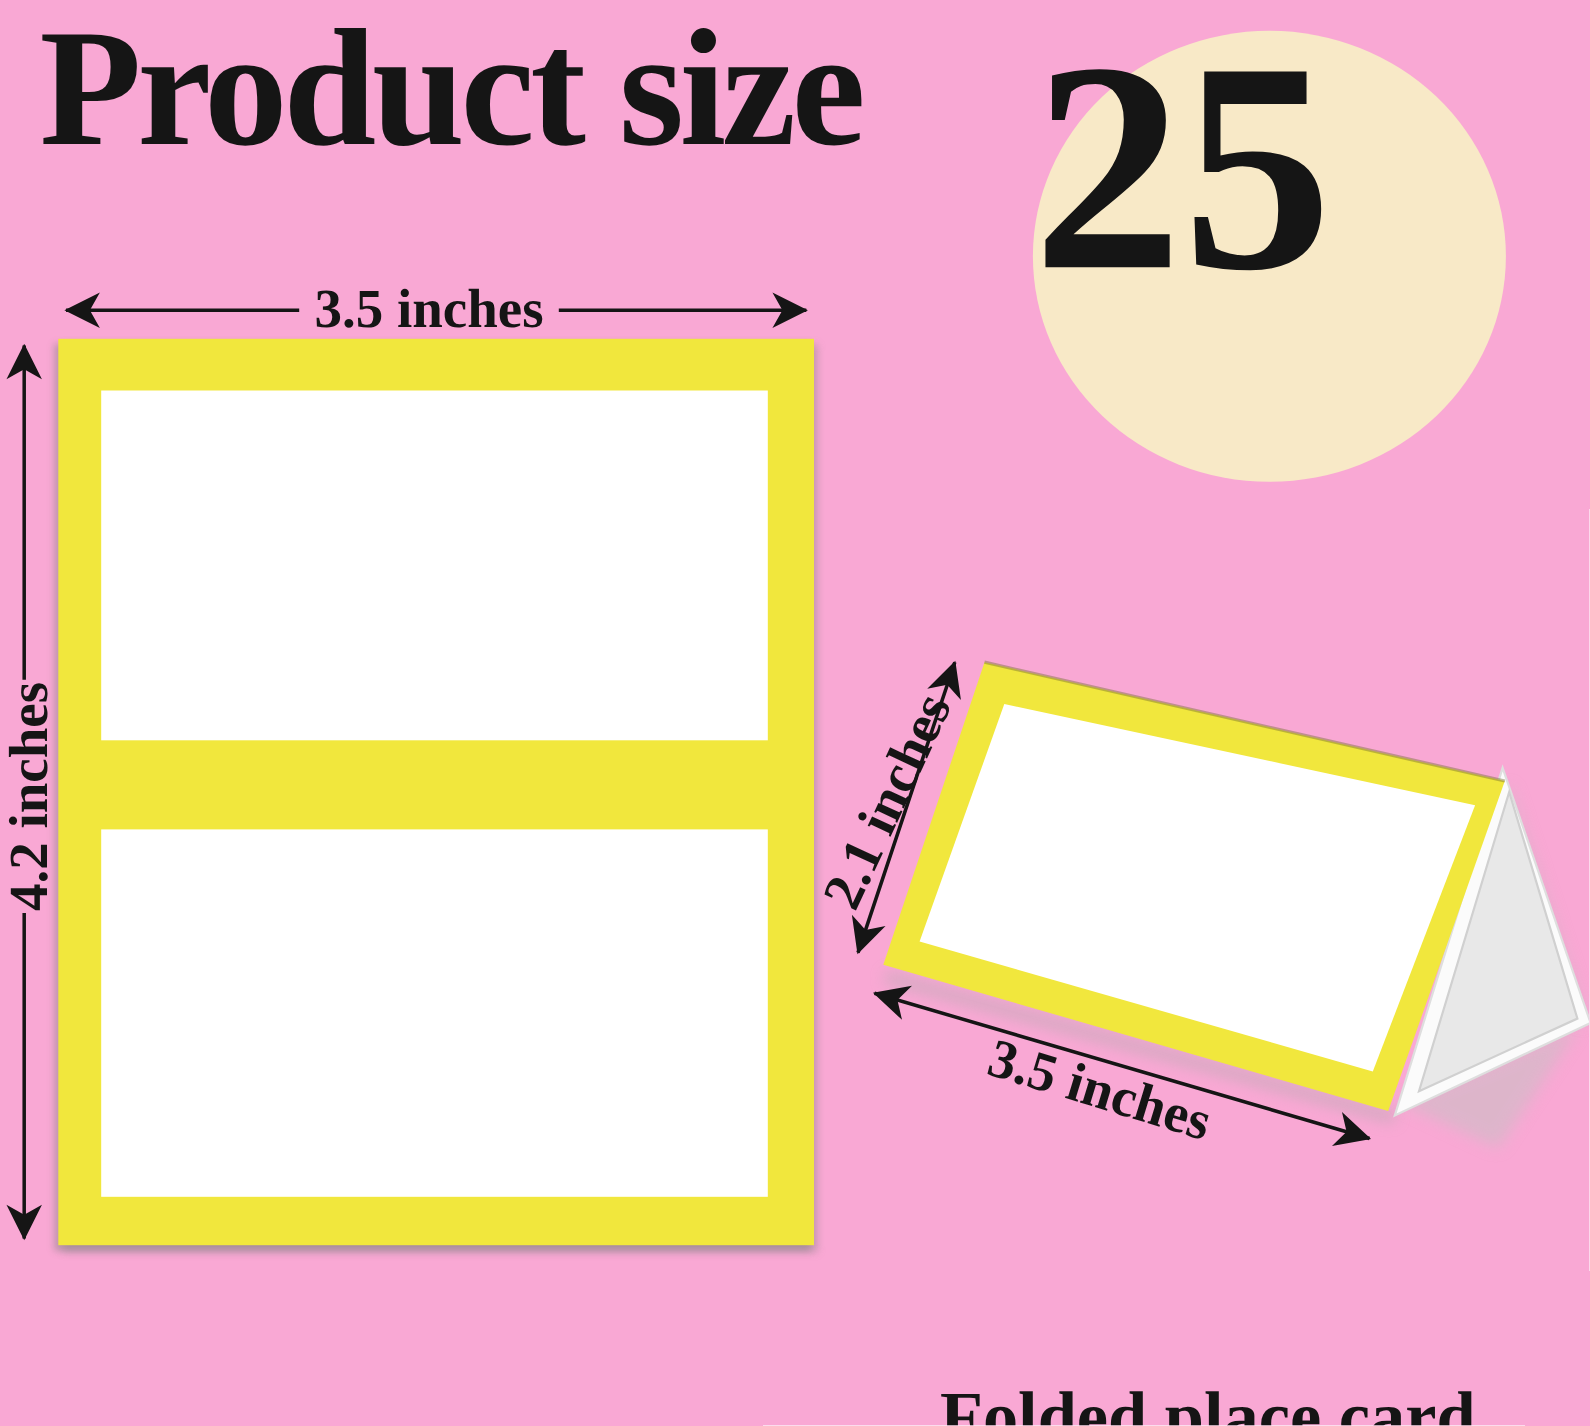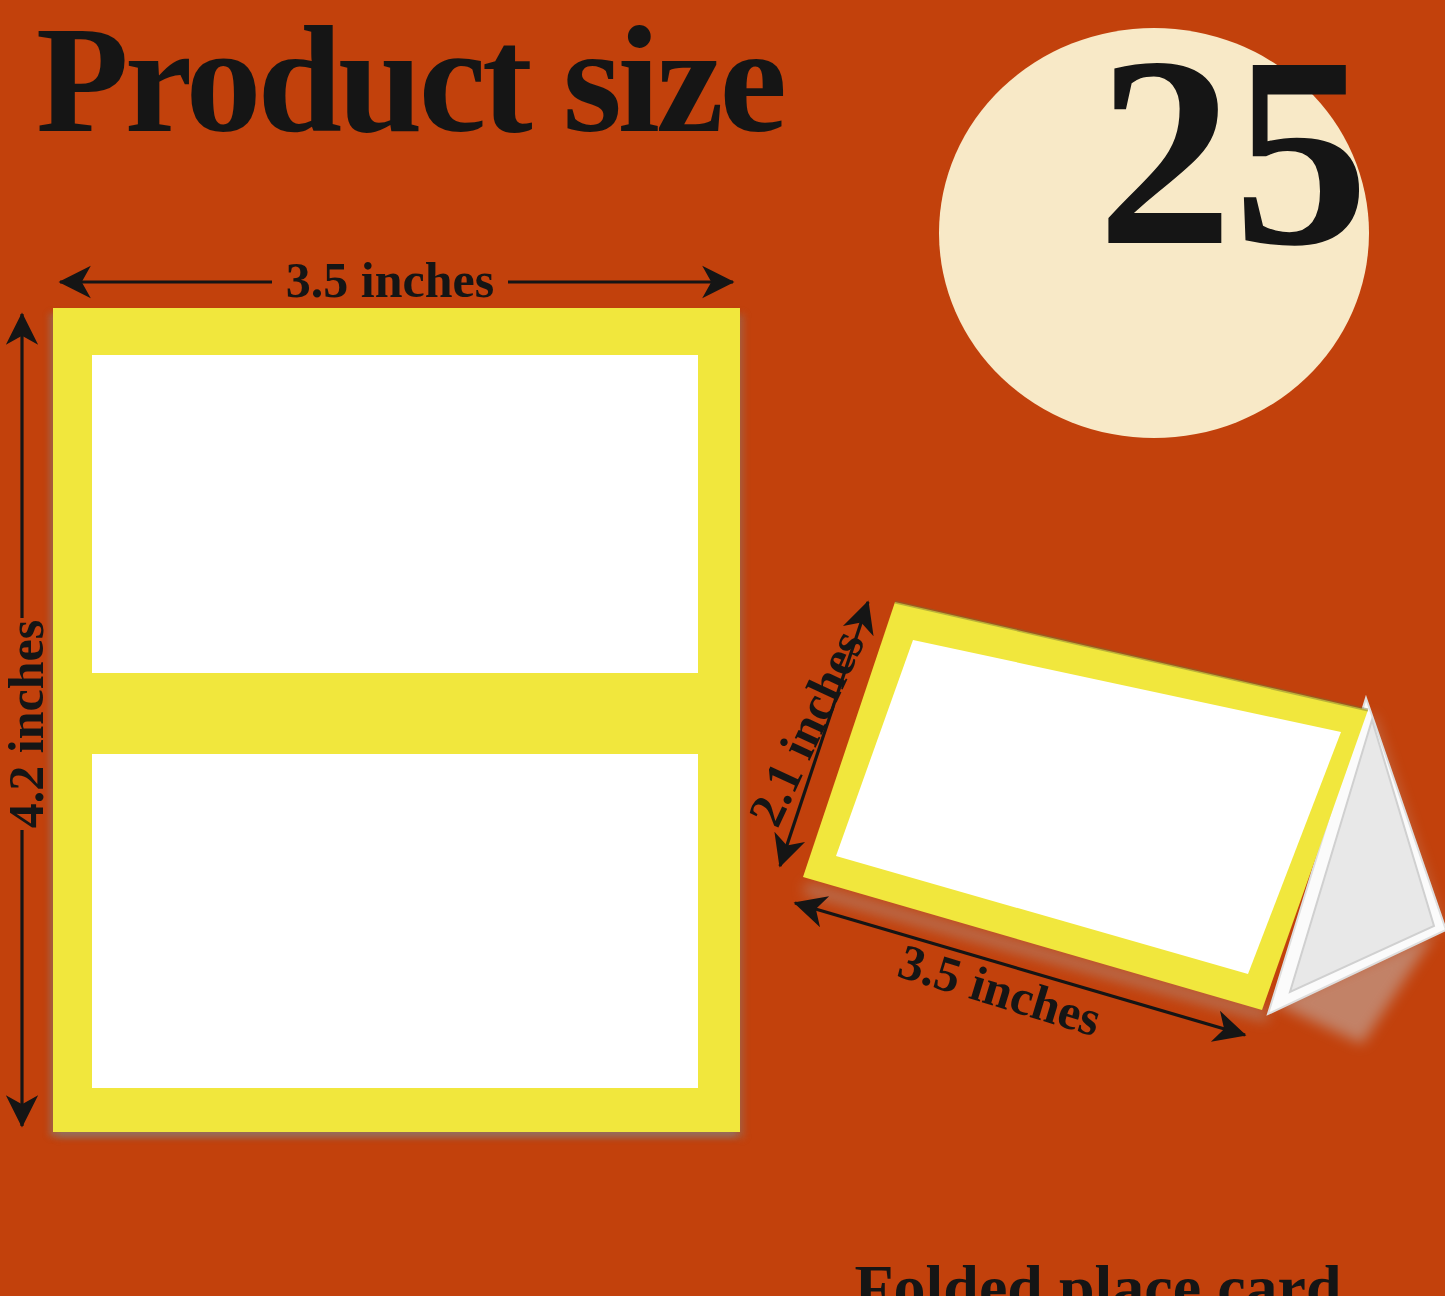--- a/index.html
+++ b/index.html
@@ -1,29 +1,29 @@
 <!DOCTYPE html>
 <html style="--yellow: #F1E73D; --cream: #F8E9C7; --card_white: #FFFFFF; --back_gray: #E8E8E8; --ink: #151515;"><head>
 <meta charset="utf-8">
 <style>
   html,body { margin:0; padding:0; background:#ffffff; }
   .canvas {
-    position:relative; width:1445px; height:1296px; background:#c2410c;
+    position:relative; width:1445px; height:1296px; background:#f9a8d4;
     overflow:hidden; color:var(--ink,#151515);
     font-family:"Liberation Serif","DejaVu Serif",serif;
   }
   .title {
     position:absolute; left:36px; top:4px;
     font-size:152px; font-weight:700; letter-spacing:-4px; line-height:1;
     white-space:nowrap;
   }
   .badge {
     position:absolute; left:939px; top:28px; width:430px; height:410px;
     border-radius:50%; background:var(--cream,#F8E9C7);
-    display:flex; flex-direction:column; align-items:flex-end;
+    display:flex; flex-direction:column; align-items:flex-start;
     justify-content:flex-start; padding-top:26px; box-sizing:border-box;
   }
   .badge-count { font-size:272px; font-weight:700; line-height:0.72; }
   .badge-unit  { font-size:136px; font-weight:700; line-height:0.9; letter-spacing:2px; margin-top:11px; }
 
   .card-unfolded {
     position:absolute; left:53px; top:308px; width:687px; height:824px;
     background:var(--yellow,#F1E73D);
     box-shadow:-4px 5px 6px rgba(130,130,130,0.45), 4px 6px 7px rgba(130,130,130,0.40);
   }

